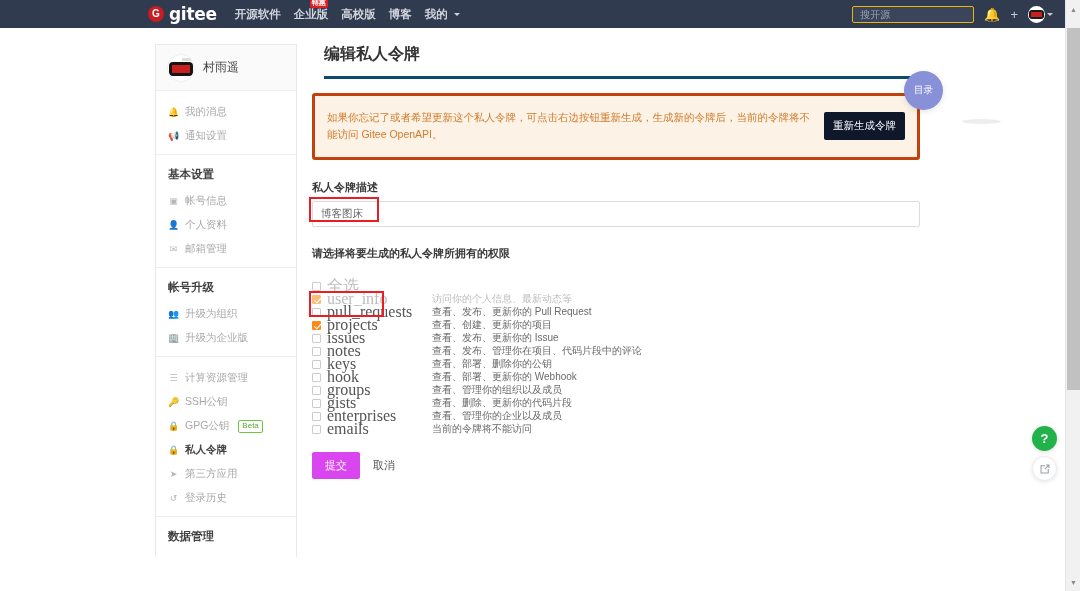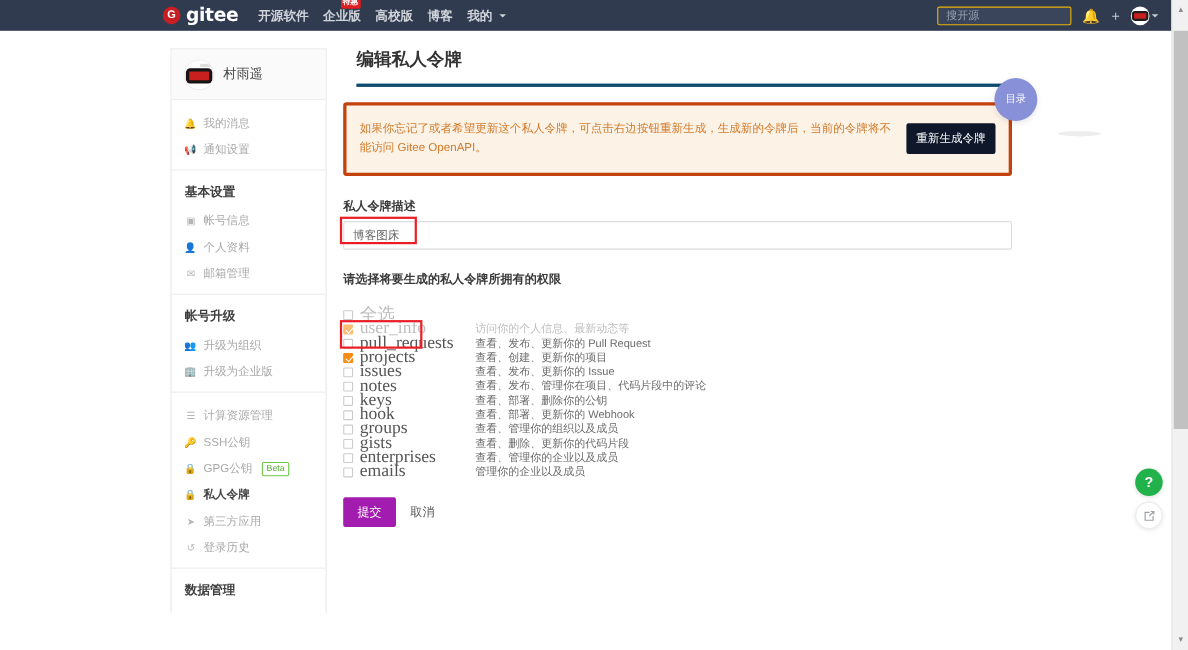--- a/index.html
+++ b/index.html
@@ -208,21 +208,21 @@
     width: 105px; font-size: 16px; color: #555; flex: none;
     font-family: Liberation Serif, serif;
   }
   .perm-name.muted { color: #bdbdbd; }
   .perm-desc { font-size: 10px; color: #6a6a6a; }
   .perm-desc.muted { color: #bdbdbd; }
   .annot-perm { left: -3px; top: 11px; width: 75px; height: 26px; }
 
   .actions { display: flex; align-items: center; gap: 13px; margin-top: 16px; }
   .btn-submit {
-    background: #a21caf; color: #fff; border: none; border-radius: 2px;
+    background: #d946ef; color: #fff; border: none; border-radius: 2px;
     font-size: 11px; padding: 6px 13px; cursor: pointer;
     font-family: "Liberation Sans", sans-serif;
   }
   .btn-cancel {
     color: #555; font-size: 11px; text-decoration: none; cursor: pointer;
   }
 
   
   .toc-fab {
     position: absolute; left: 904px; top: 71px;
@@ -466,21 +466,21 @@
 
       <div class="perm-row">
         <span class="cbox"></span>
         <span class="perm-name">enterprises</span>
         <span class="perm-desc">查看、管理你的企业以及成员</span>
       </div>
 
       <div class="perm-row">
         <span class="cbox"></span>
         <span class="perm-name">emails</span>
-        <span class="perm-desc">管理你的企业以及成员</span>
+        <span class="perm-desc">当前的令牌将不能访问</span>
       </div>
 
       <div class="annot-box annot-perm"></div>
     </div>
 
     <div class="actions">
       <button class="btn-submit">提交</button>
       <a class="btn-cancel">取消</a>
     </div>
   </div>

